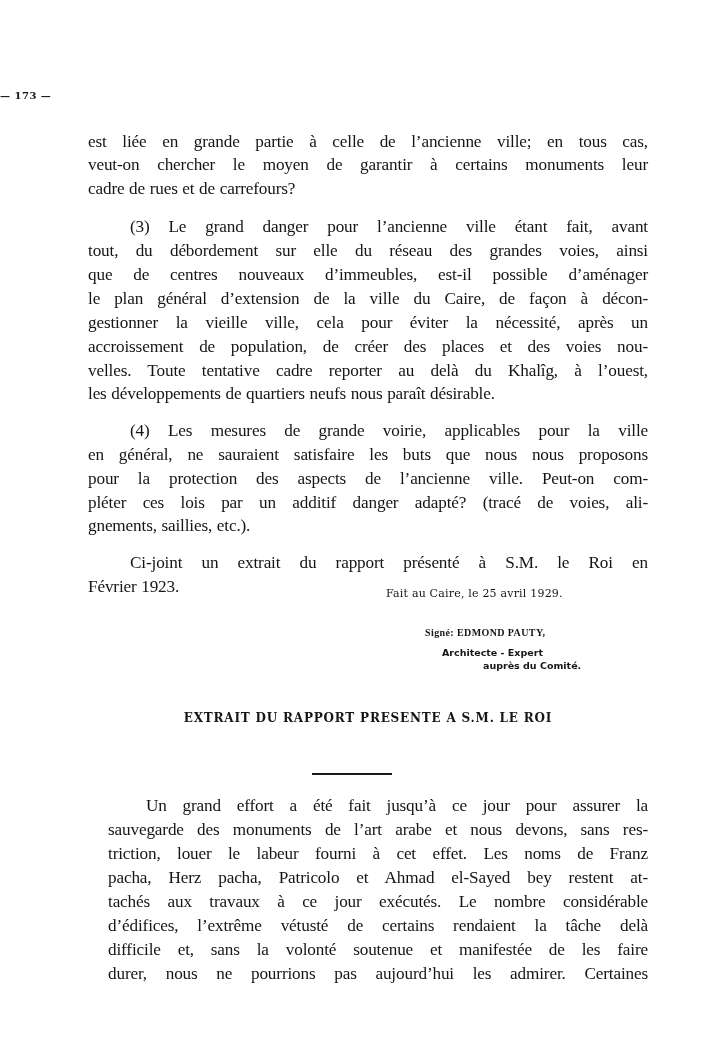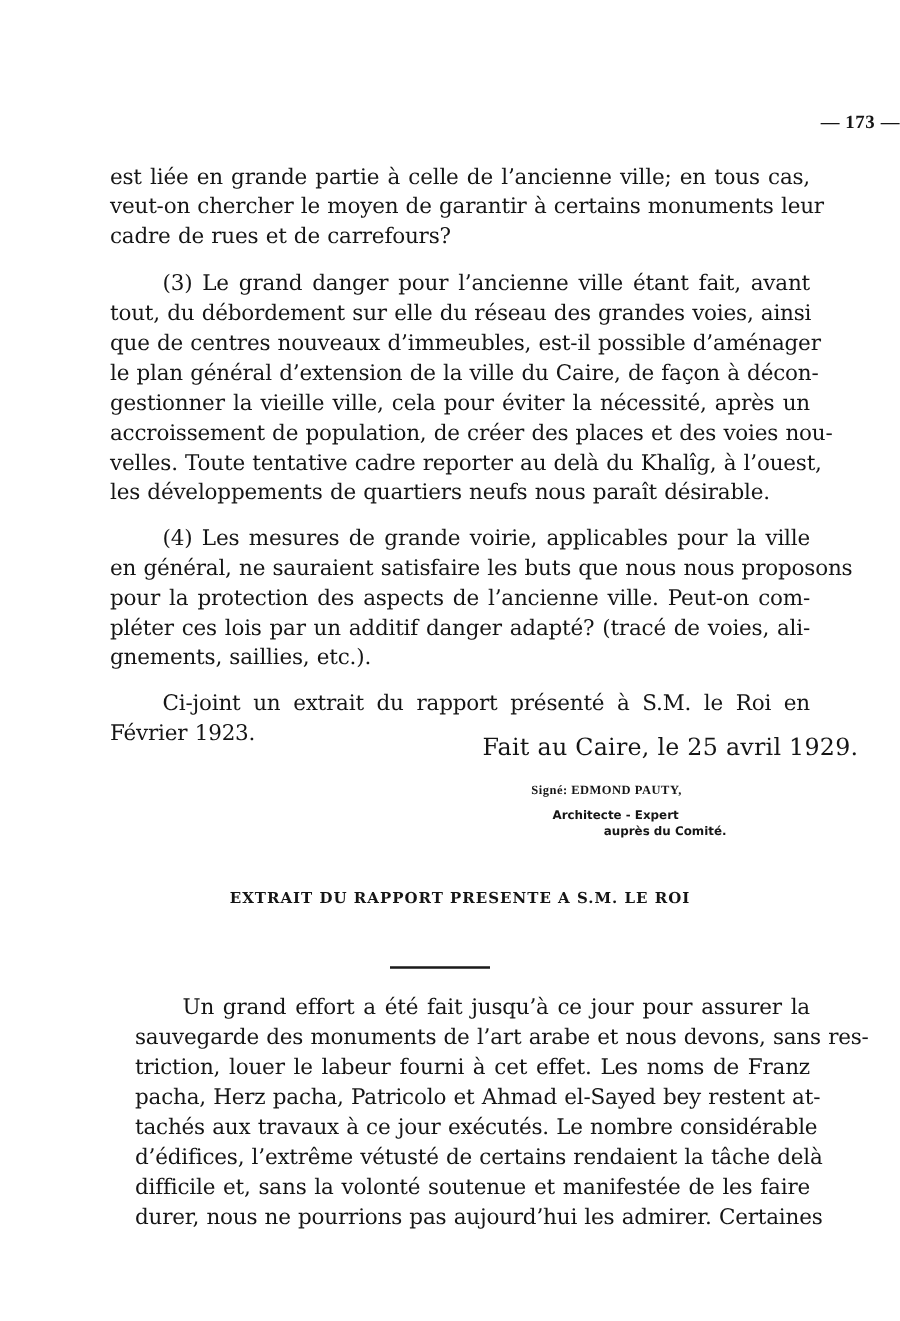--- a/index.html
+++ b/index.html
@@ -19,47 +19,47 @@
       position: absolute;
       left: 0; top: 0;
       width: 720px; height: 1057px;
       background: #ffffff;
     }
     .page-number {
       position: absolute;
       top: 90px;
       left: 0;
       width: 720px;
-      text-align: right;
-      font-size: 15px;
+      text-align: left;
+      font-size: 10px;
       font-weight: bold;
       letter-spacing: 0.5px;
-      font-family: Liberation Serif, serif;
     }
     .line {
       position: absolute;
       white-space: nowrap;
       font-size: 17.2px;
       line-height: 22px;
       letter-spacing: -0.15px;
       word-spacing: 0.5px;
+      font-family: Liberation Serif, serif;
     }
     .block-a .line { left: 88px; width: 560px; }
     .block-b .line { left: 108px; width: 540px; }
     .fill {
       text-align: justify;
       text-align-last: justify;
     }
     .indent-a { padding-left: 42px; box-sizing: border-box; }
     .indent-b { padding-left: 38px; box-sizing: border-box; }
     .place-date {
       position: absolute;
       top: 587px;
       left: 386px;
-      font-size: 19px;
+      font-size: 11px;
       white-space: nowrap;
       letter-spacing: 0.2px;
     }
     .signature {
       position: absolute;
       font-family: "DejaVu Sans", "Liberation Sans", sans-serif;
       font-weight: bold;
       white-space: nowrap;
     }
     .sig-name { top: 627px; left: 425px; font-size: 10px; letter-spacing: 0.4px; font-family: Liberation Serif, serif; }

